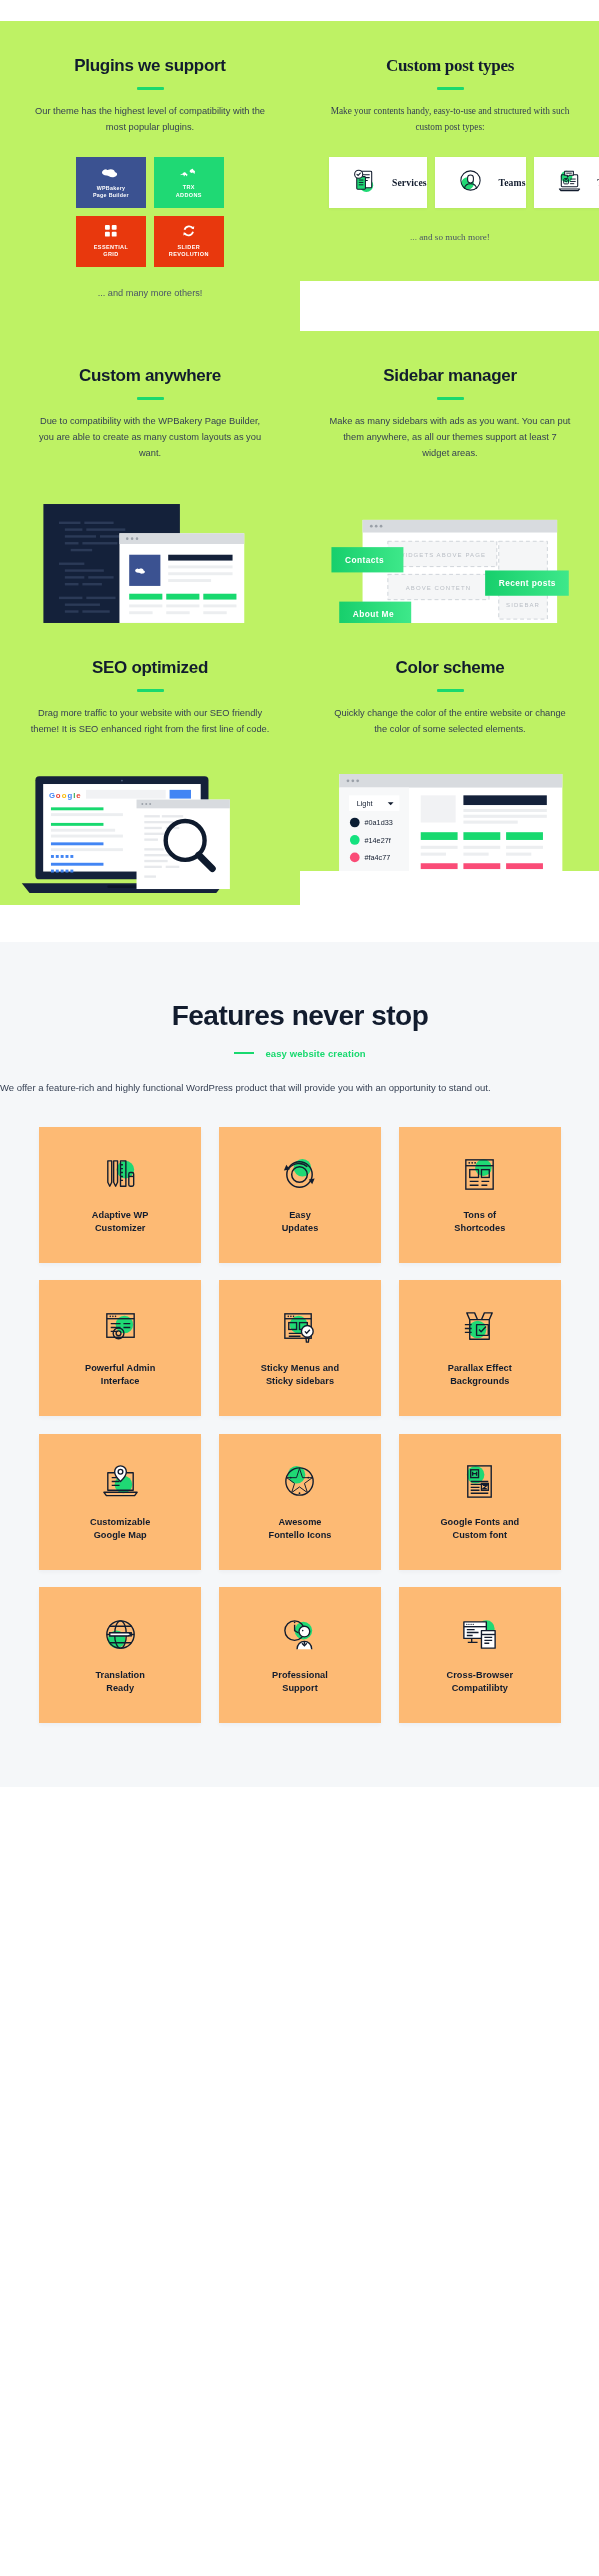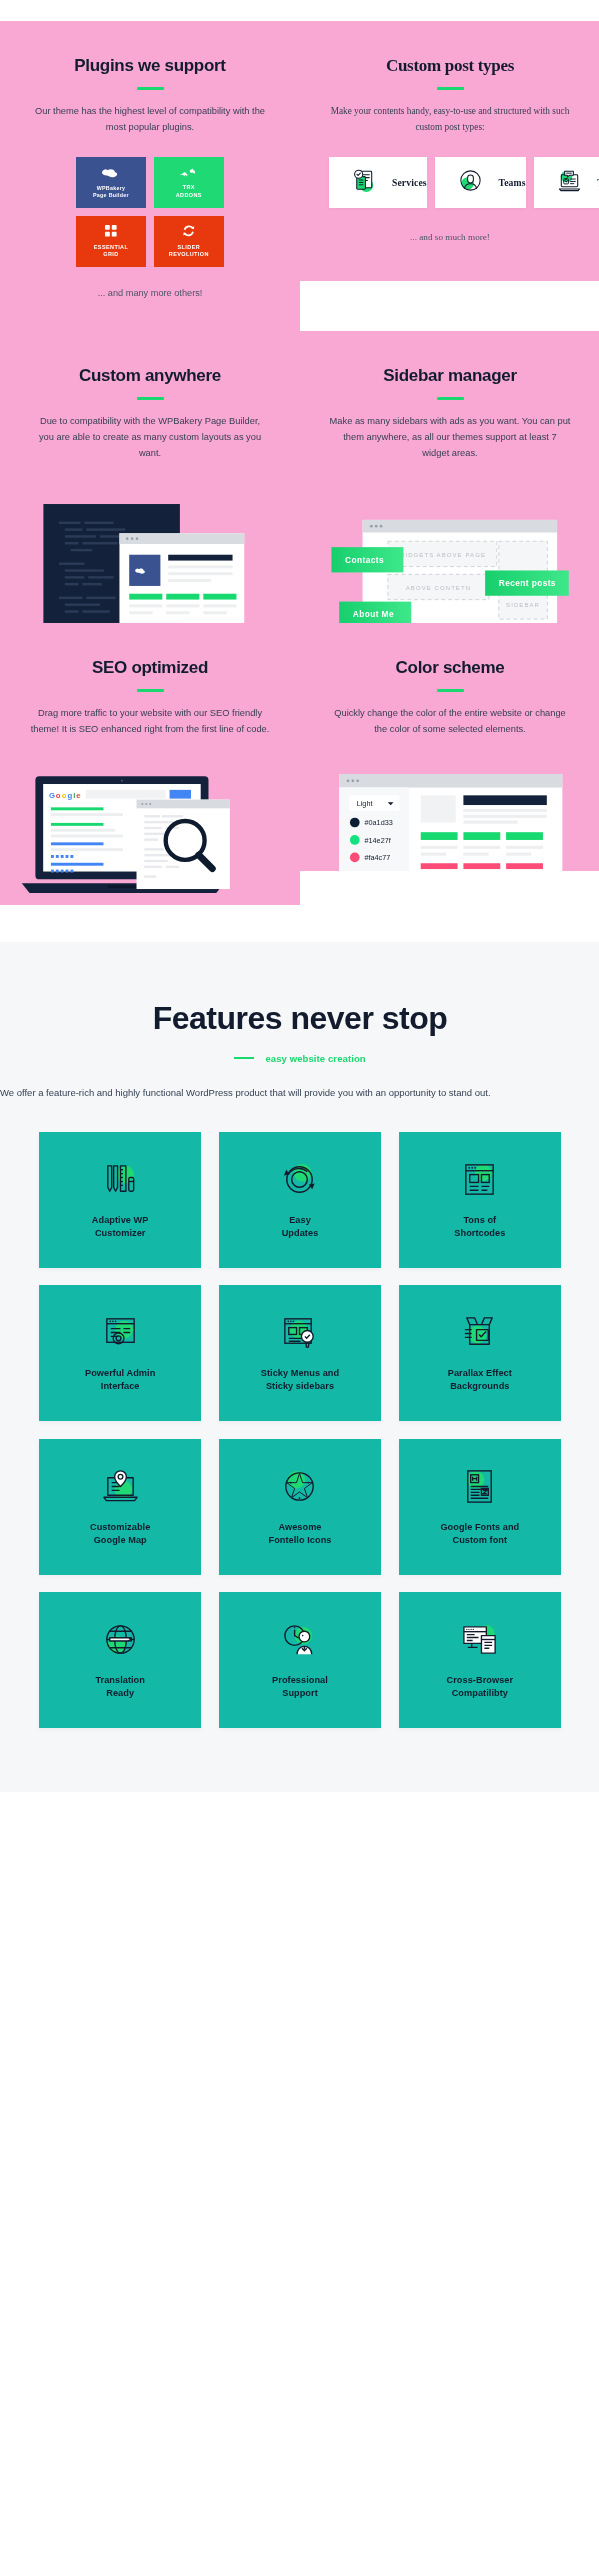--- a/index.html
+++ b/index.html
@@ -7,21 +7,21 @@
     width: 600px;
     background: #ffffff;
     font-family: "Liberation Sans", sans-serif;
     -webkit-font-smoothing: antialiased;
   }
   body { width: 600px; height: 2576px; overflow: hidden; position: relative; }
 
   .page { width: 600px; position: relative; }
 
   
-  .panel { background: #f9a8d4; position: relative; }
+  .panel { background: #bef264; position: relative; }
 
   h2.sec-title {
     font-size: 17px;
     font-weight: 700;
     color: #121c2e;
     letter-spacing: -0.3px;
     text-align: center;
     line-height: 1.2;
   }
   .rule {
@@ -99,21 +99,21 @@
   
   .color-panel { padding: 35px 27px 0 27px; height: 248px; overflow: hidden; position: relative; }
   .color-art { position: absolute; left: 39px; bottom: 0; width: 243px; height: 97px; }
 
   
   .features {
     background: #f5f7f9;
     padding: 58px 0 64px 0;
   }
   .features h2 {
-    font-size: 32px; font-weight: 700; color: #121c2e;
+    font-size: 28px; font-weight: 700; color: #121c2e;
     text-align: center; letter-spacing: -0.5px;
   }
   .sub-row {
     display:flex; align-items:center; justify-content:center;
     gap: 11.7px; margin-top: 15.6px;
   }
   .sub-row .dash { width: 19.5px; height: 2.4px; background:#18d96f; }
   .sub-row .sub  { font-size: 9.5px; font-weight:700; color:#18d96f; letter-spacing:0.1px; }
   .features .lead {
     margin-top: 21.4px;
@@ -121,21 +121,21 @@
   }
 
   .cards {
     margin: 31px auto 0 auto;
     width: 522px;
     display: grid;
     grid-template-columns: repeat(3, 1fr);
     gap: 17.5px 17.5px;
   }
   .card {
-    background: #14b8a6;
+    background: #fdba74;
     height: 136px;
     display: flex; flex-direction: column; align-items: center;
     padding-top: 25px;
     box-shadow: 0 1.9px 3.9px rgba(16,28,45,.04);
   }
   .card .cicon { height: 45px; display:flex; align-items:center; justify-content:center; }
   .card .ctitle {
     margin-top: 11.7px;
     font-size: 9.2px; font-weight: 700; color: #121c2e;
     text-align: center; line-height: 1.45; letter-spacing: 0.05px;

